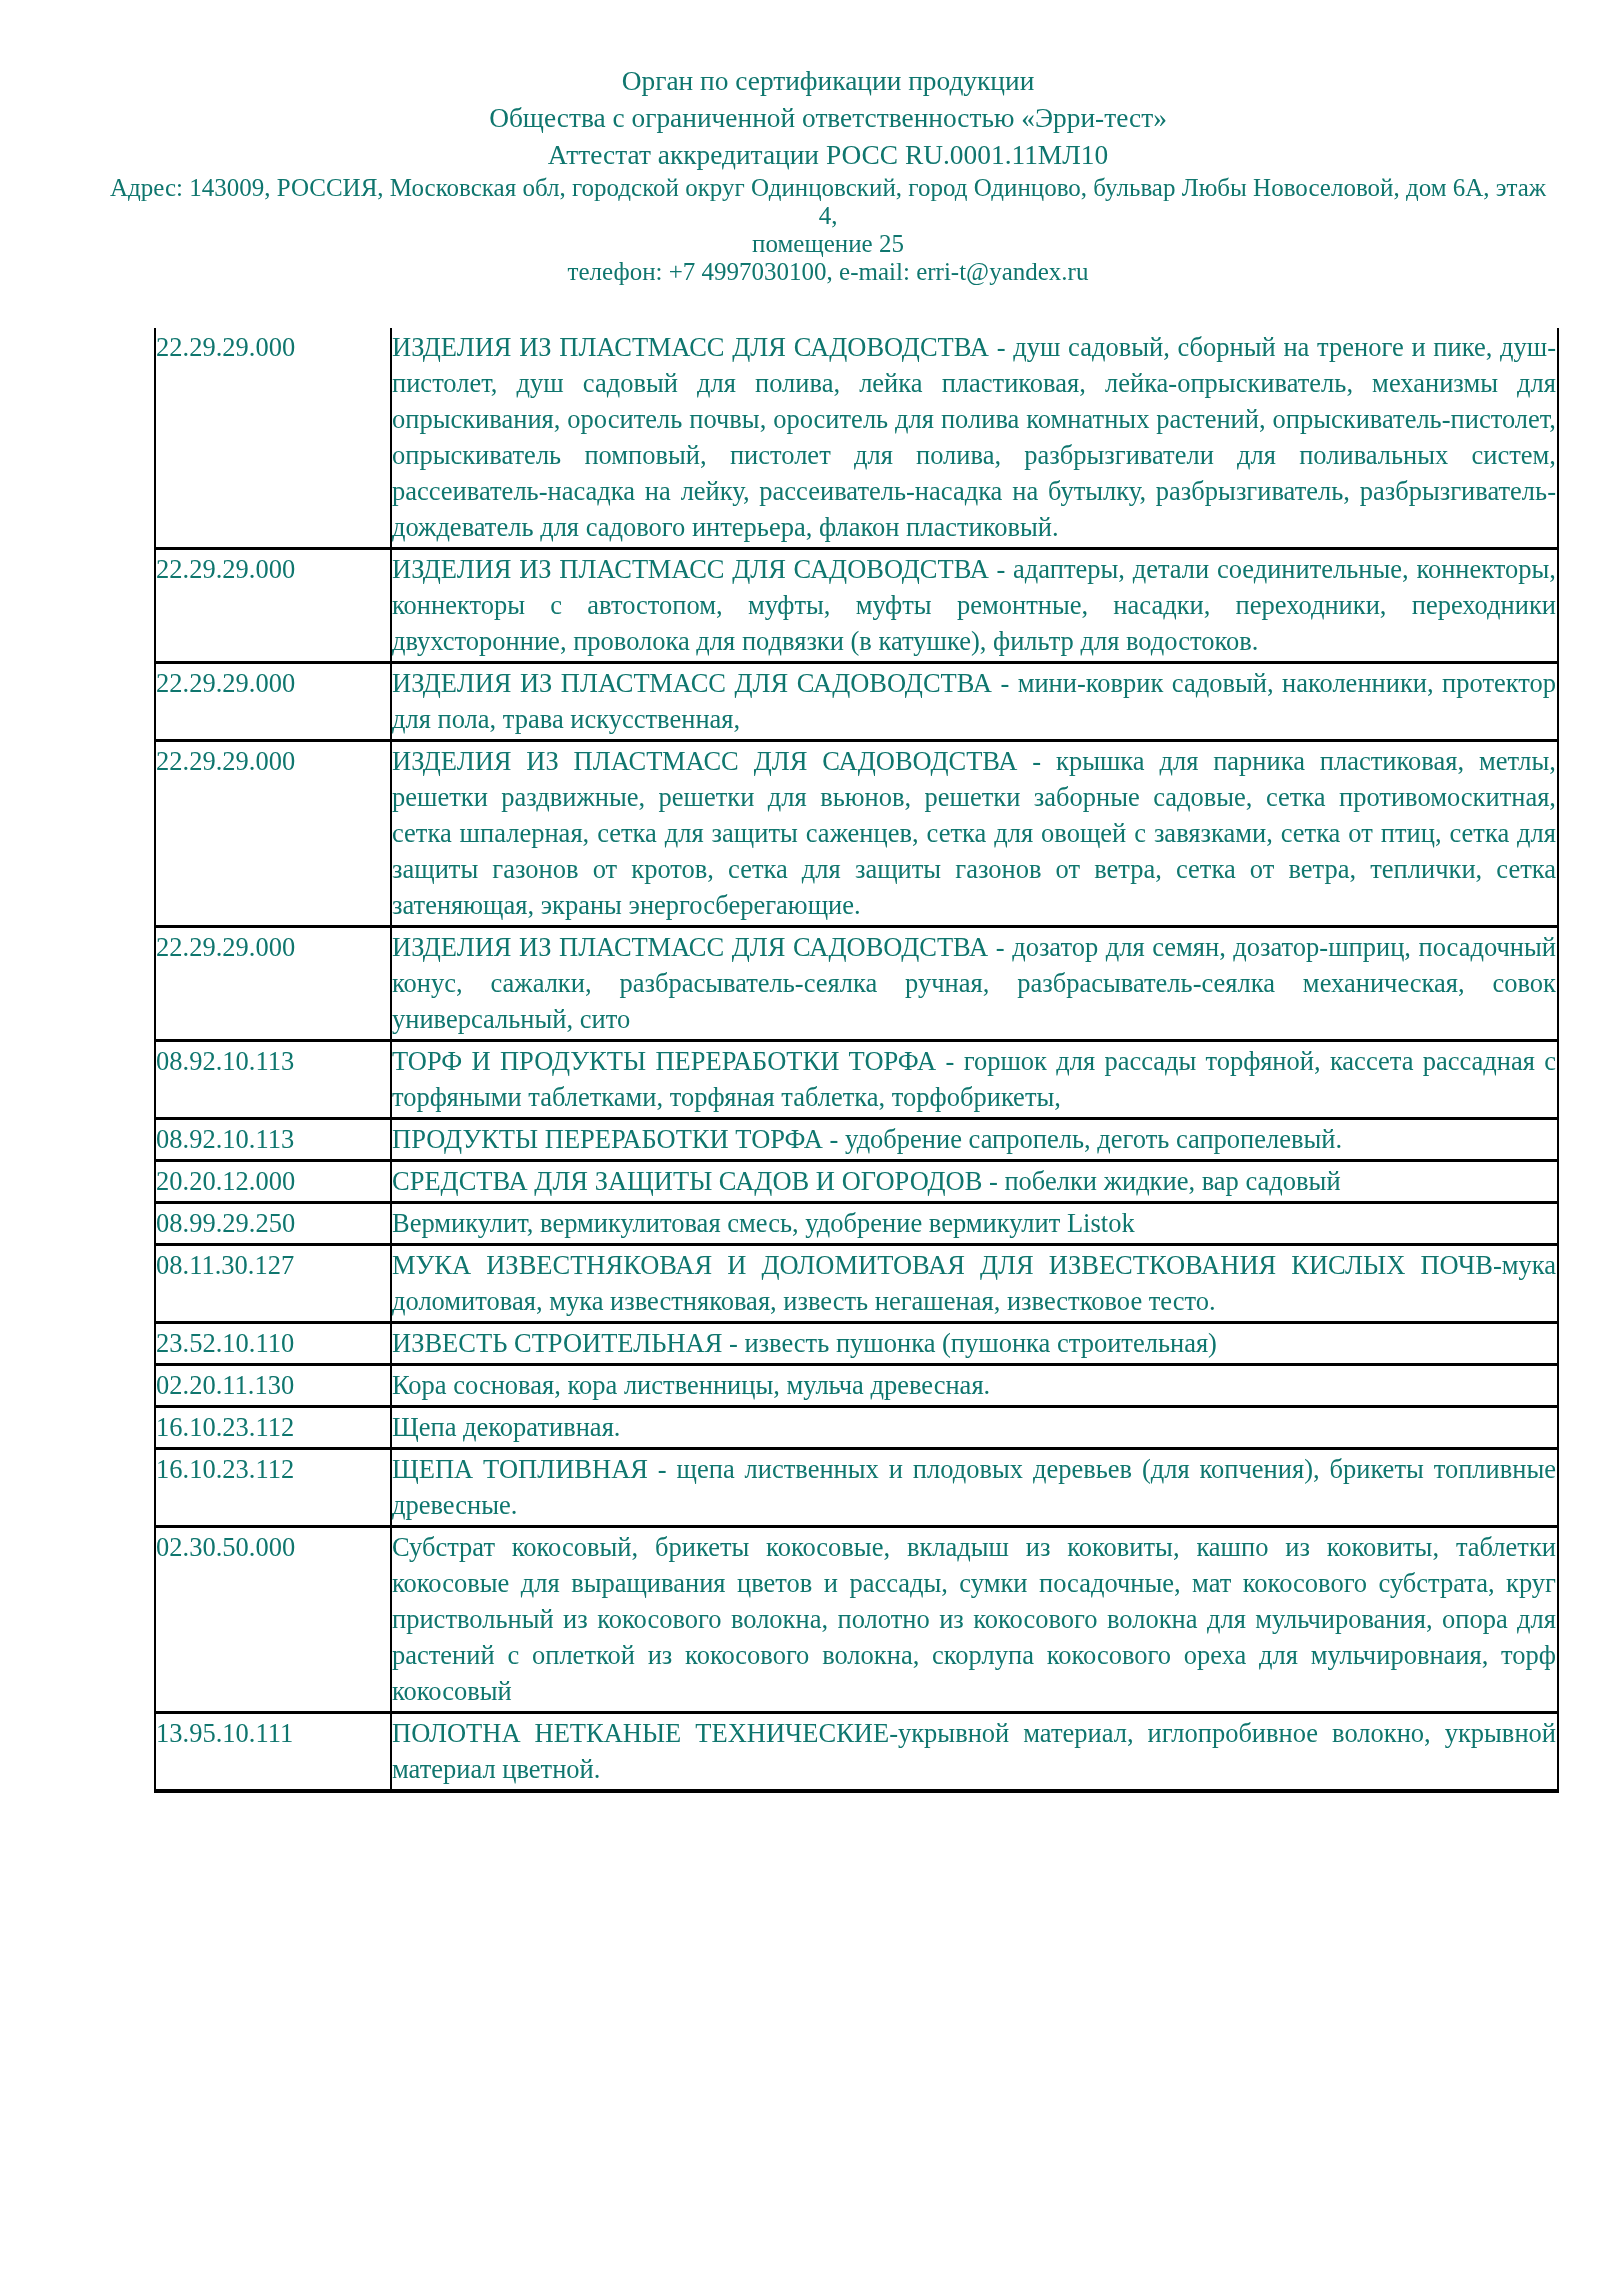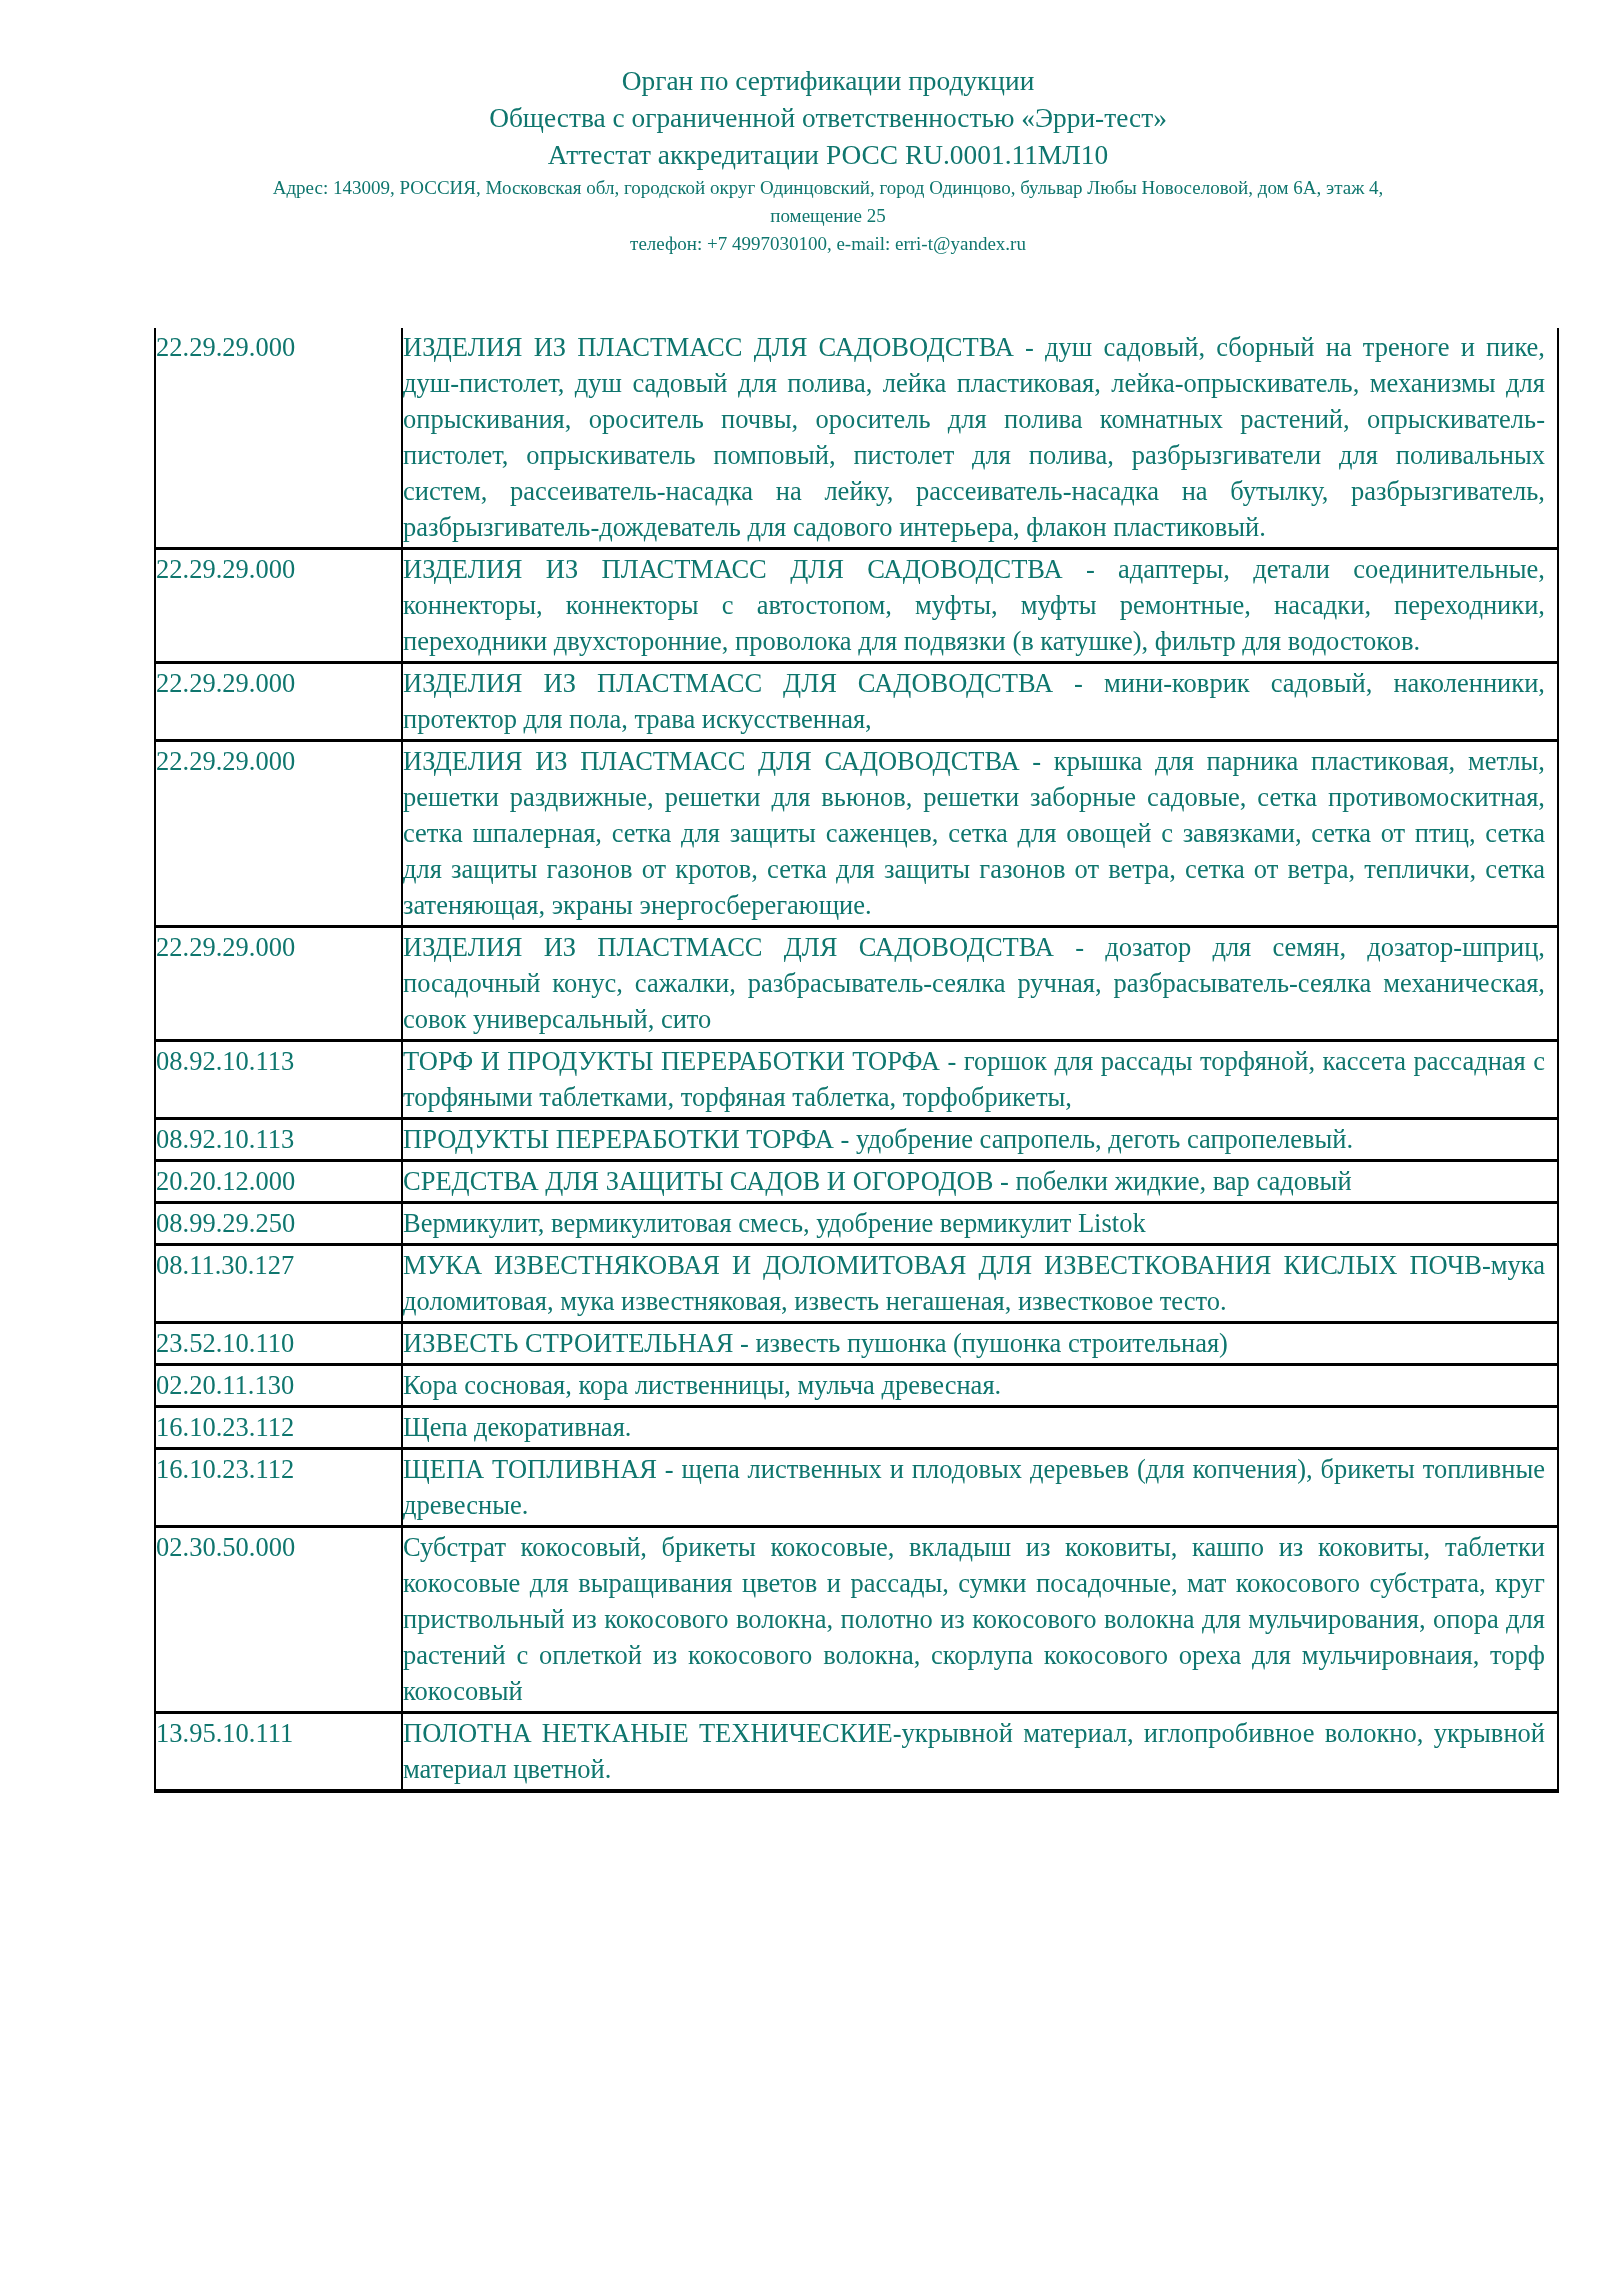--- a/index.html
+++ b/index.html
@@ -14,38 +14,38 @@
     overflow: hidden;
   }
   .header {
     position: absolute;
     left: 98px;
     top: 63px;
     width: 1460px;
     text-align: center;
   }
   .h-main { font-size: 27.4px; line-height: 37px; white-space: nowrap; }
-  .h-sub  { font-size: 19px; line-height: 28px; }
+  .h-sub  { font-size: 25px; line-height: 28px; }
   table.codes {
     position: absolute;
     left: 154px;
     top: 328px;
     width: 1405px;
     table-layout: fixed;
     border-collapse: collapse;
     border-left: 2px solid #000;
     border-right: 2px solid #000;
     border-bottom: 4.9px solid #000;
   }
   table.codes tr + tr > td { border-top: 3.9px solid #000; }
   table.codes td {
     vertical-align: top;
     font-size: 26.5px;
     line-height: 36px;
-    padding: 1px 12px 2px 0;
+    padding: 1px 1px 2px 0;
   }
   td.code {
     width: 233px;
     border-right: 2px solid #000;
     padding-left: 13.7px;
     padding-right: 5.9px;
     white-space: nowrap;
   }
   td.desc {
     text-align: justify;

